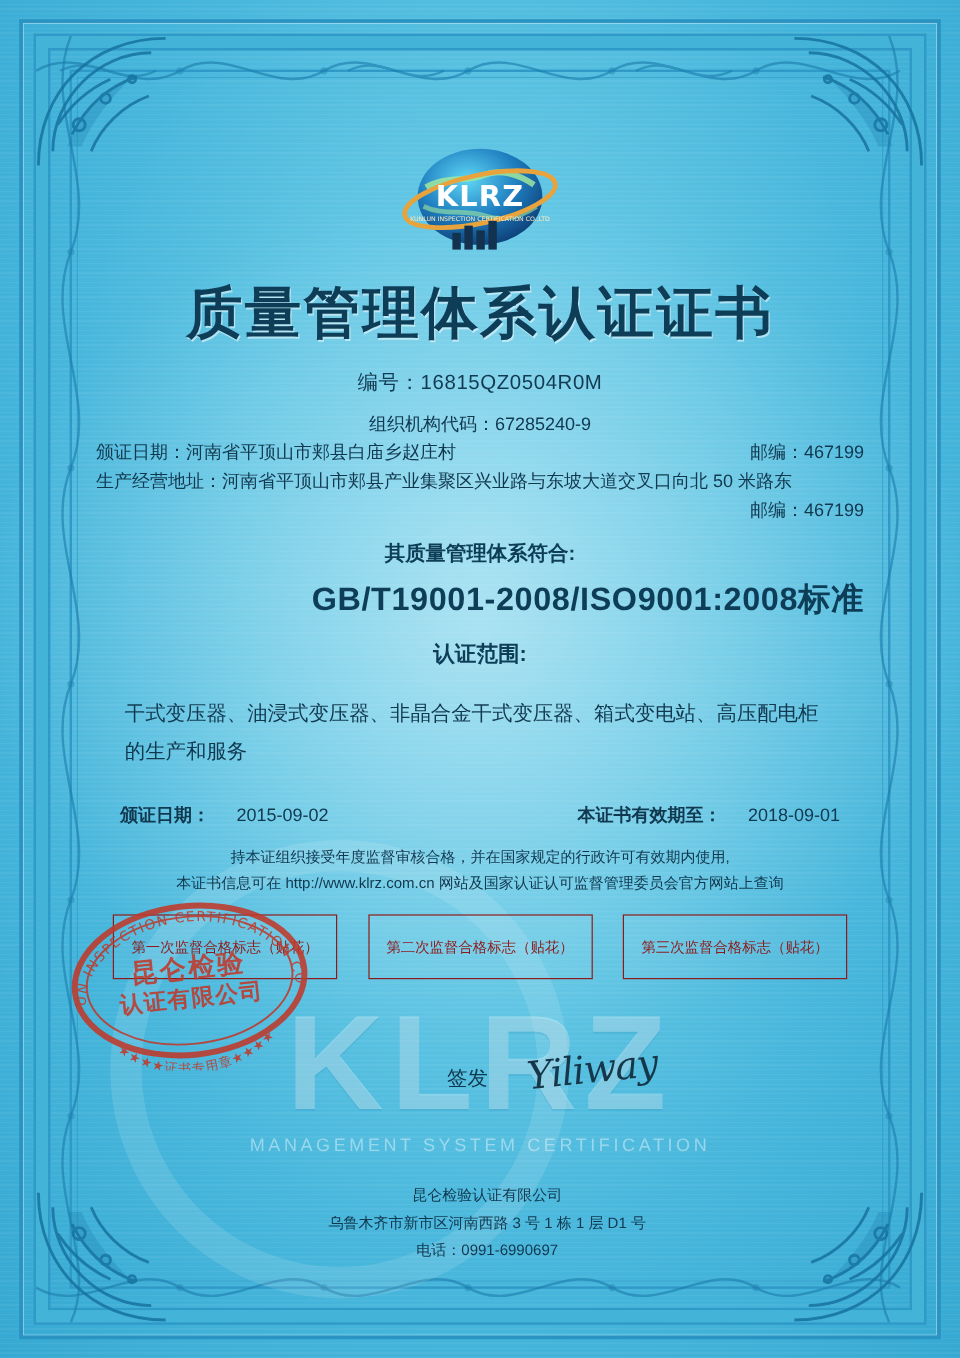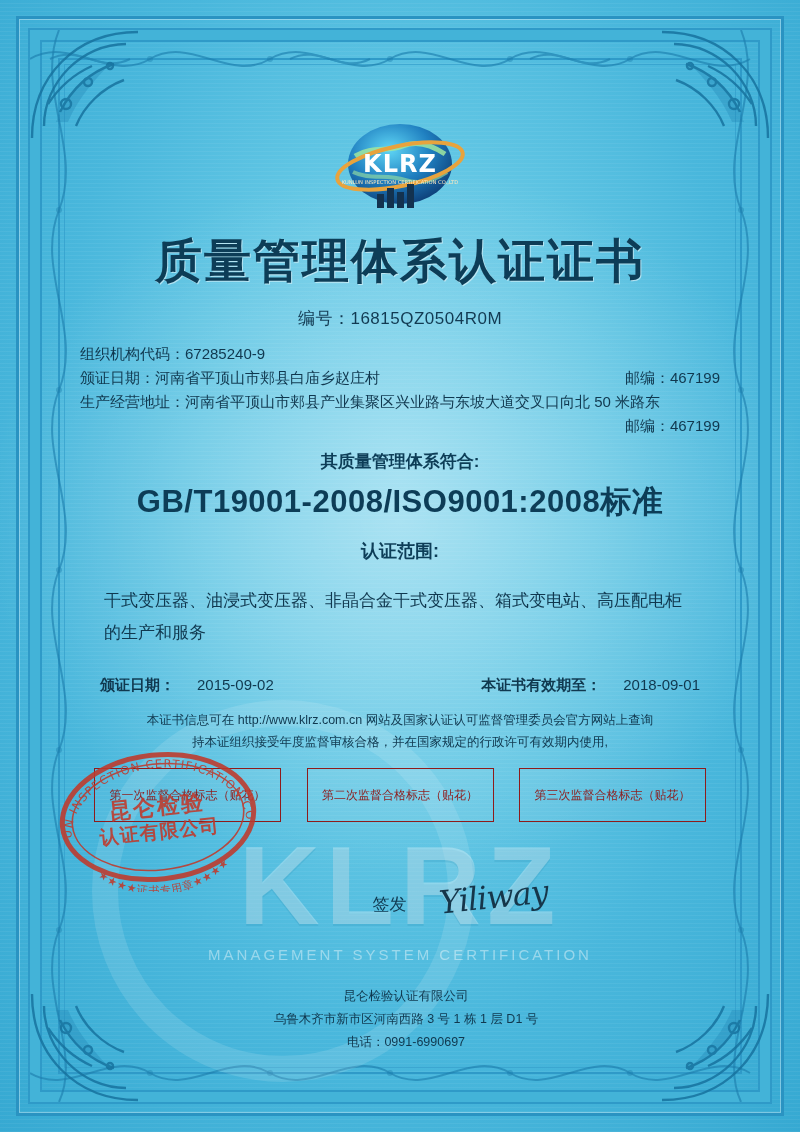--- a/index.html
+++ b/index.html
@@ -169,39 +169,40 @@
     color: #10384f;
     line-height: 1.6;
   }
   .info-row {
     display: flex;
     justify-content: space-between;
     align-items: baseline;
     gap: 10px;
   }
   .info-row .left {
-    text-align: left;
+    text-align: center;
     white-space: nowrap;
   }
   .info-row .right {
     white-space: nowrap;
   }
   .info-row.single .left { width: 100%; }
   .conform {
     margin-top: 12px;
     font-size: 17px;
     font-weight: bold;
     color: #0d3d57;
   }
   .standard {
     margin-top: 8px;
-    font-size: 31px;
+    font-size: 27px;
     font-weight: bold;
     color: #0d3d57;
     letter-spacing: 0.5px;
+    text-align: right;
   }
   .scope-label {
     margin-top: 16px;
     font-size: 18px;
     font-weight: bold;
     color: #0d3d57;
   }
   .scope-text {
     margin-top: 22px;
     font-size: 17px;
@@ -470,22 +471,22 @@
     <div class="dates">
       <div class="d-group">
         <span class="d-label">颁证日期：</span><span class="d-value">2015-09-02</span>
       </div>
       <div class="d-group">
         <span class="d-label">本证书有效期至：</span><span class="d-value">2018-09-01</span>
       </div>
     </div>
 
     <div class="notes">
+      <div>持本证组织接受年度监督审核合格，并在国家规定的行政许可有效期内使用,</div>
       <div>本证书信息可在 http://www.klrz.com.cn 网站及国家认证认可监督管理委员会官方网站上查询</div>
-      <div>持本证组织接受年度监督审核合格，并在国家规定的行政许可有效期内使用,</div>
     </div>
 
     <div class="stickers">
       <div class="sticker">
         <div>第一次监督合格标志</div>
         <div>（贴花）</div>
       </div>
       <div class="sticker">
         <div>第二次监督合格标志</div>
         <div>（贴花）</div>

